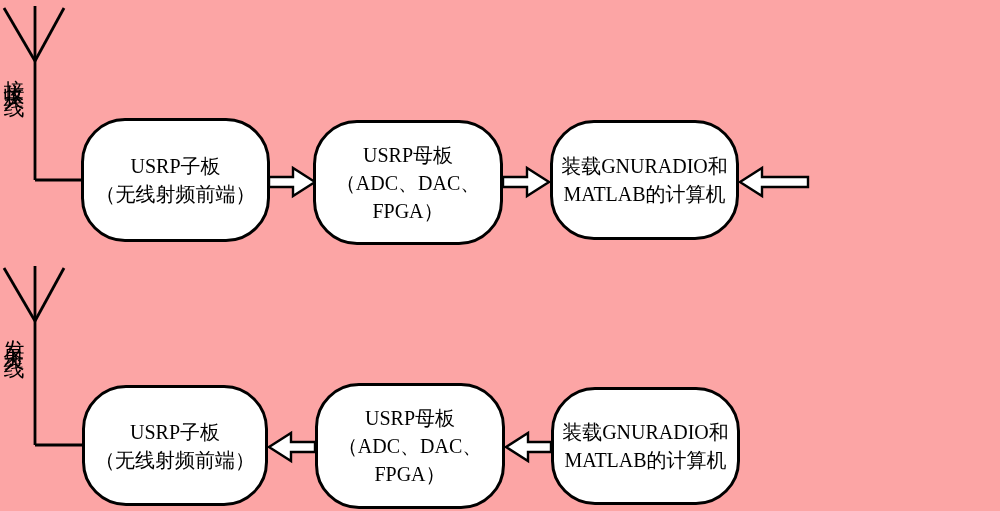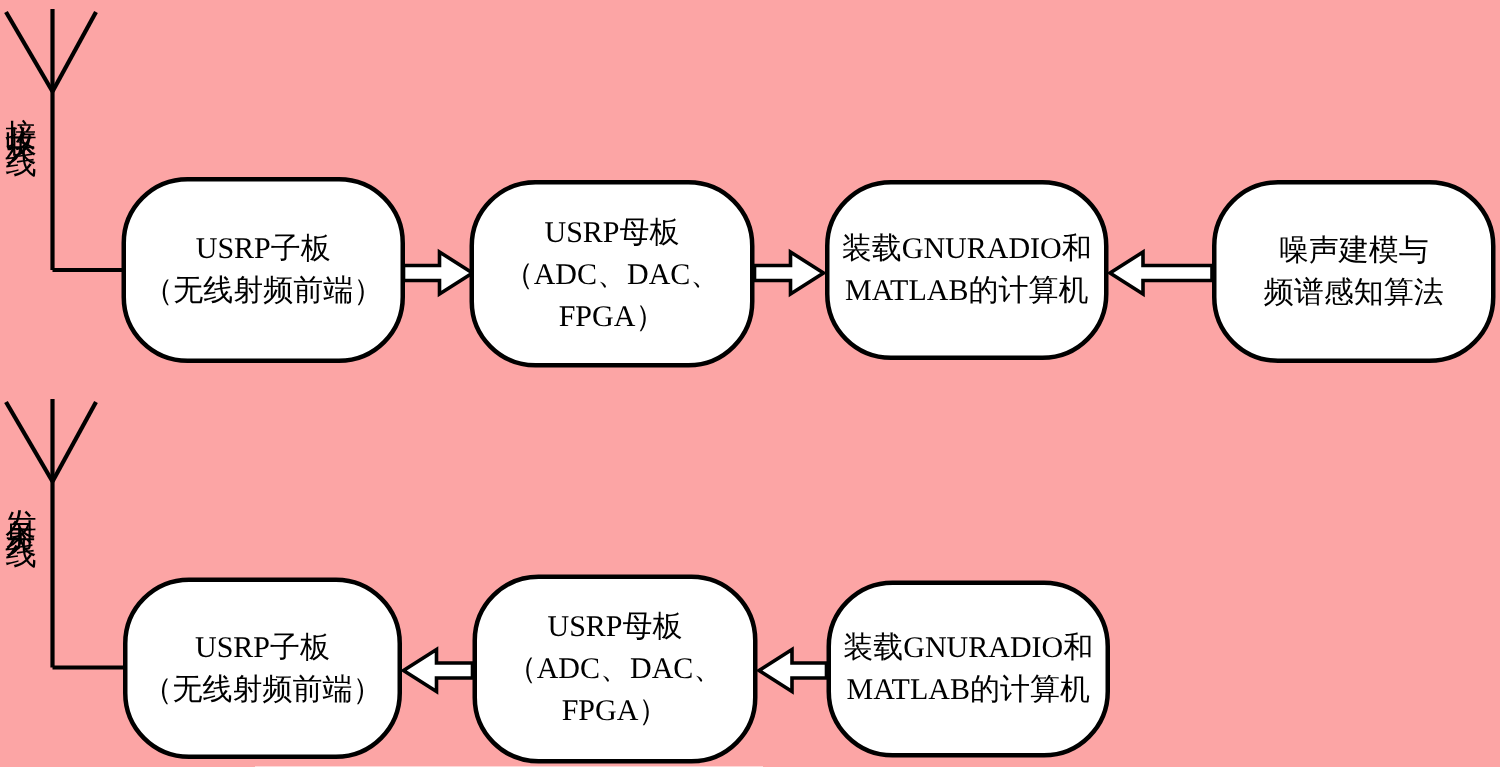--- a/index.html
+++ b/index.html
@@ -92,24 +92,20 @@
   </div>
   <div class="node" id="rx-box-2">
     <span>USRP母板</span>
     <span>（ADC、DAC、</span>
     <span>FPGA）</span>
   </div>
   <div class="node" id="rx-box-3">
     <span>装载GNURADIO和</span>
     <span>MATLAB的计算机</span>
   </div>
-  <div class="node" id="rx-box-4">
-    <span>噪声建模与</span>
-    <span>频谱感知算法</span>
-  </div>
 
   <div class="node" id="tx-box-1">
     <span>USRP子板</span>
     <span>（无线射频前端）</span>
   </div>
   <div class="node" id="tx-box-2">
     <span>USRP母板</span>
     <span>（ADC、DAC、</span>
     <span>FPGA）</span>
   </div>

